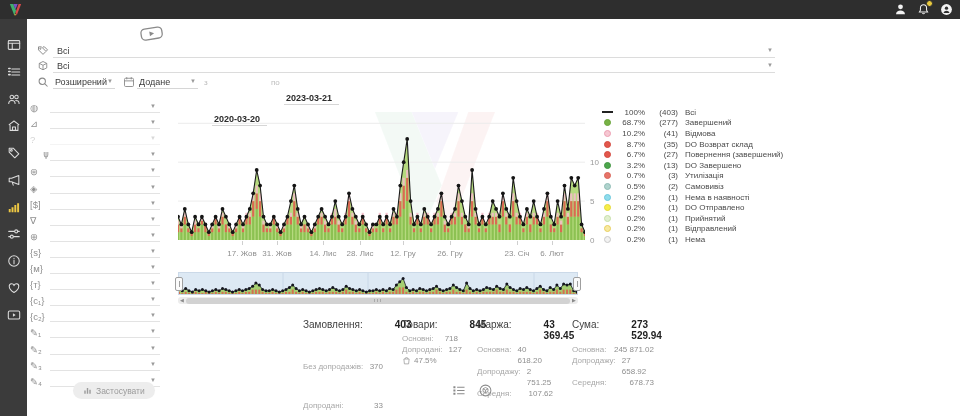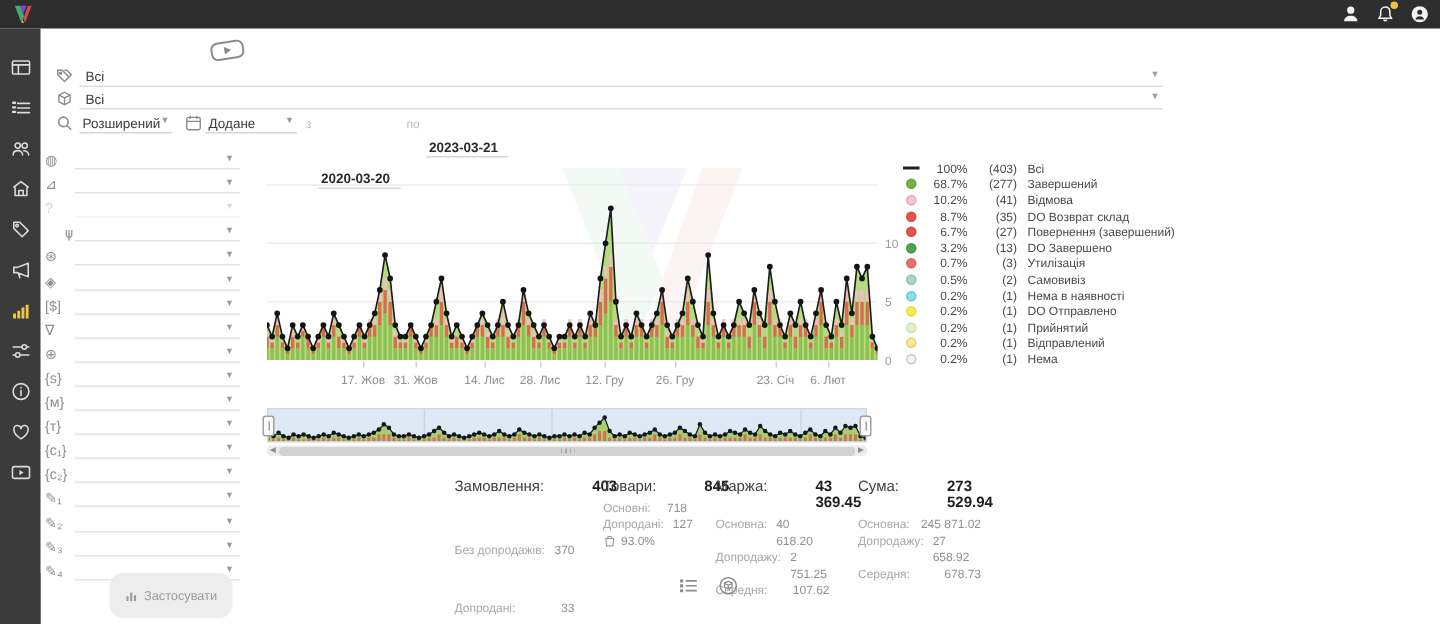--- a/index.html
+++ b/index.html
@@ -31,21 +31,21 @@
   .conj { position:absolute; font-size:8px; color:#bdbdbd; }
 
   
   .side-filters { position:absolute; left:30px; top:97px; width:130px; }
   .sf-row { display:flex; align-items:flex-end; height:16.1px; }
   .sf-row.disabled { opacity:.38; }
   .sf-icon { width:20px; font-size:9.5px; color:#8f8f8f; line-height:11px; }
   .sf-icon.rot { transform:rotate(180deg); display:inline-block; width:20px; }
   .sf-select { position:relative; flex:1; border-bottom:1px solid #e3e3e3; height:12px; cursor:pointer; }
   .sf-select .caret { right:4px; top:2px; }
-  .apply-btn { position:absolute; left:73px; top:382px; height:30px; border:none; border-radius:9px; background:#ededed; color:#9b9b9b; font-size:8.5px; font-family:"Liberation Sans",sans-serif; padding:0 10px; display:flex; align-items:center; gap:4px; cursor:pointer; }
+  .apply-btn { position:absolute; left:73px; top:382px; height:17px; border:none; border-radius:9px; background:#ededed; color:#9b9b9b; font-size:8.5px; font-family:"Liberation Sans",sans-serif; padding:0 10px; display:flex; align-items:center; gap:4px; cursor:pointer; }
 
   
   .watermark { position:absolute; left:310px; top:92px; width:250px; height:160px; opacity:.06; pointer-events:none; }
   .chart-plot { position:absolute; left:178px; top:100px; width:407px; height:140px; }
   .ylab { position:absolute; left:590px; width:20px; font-size:8px; color:#9a9a9a; }
   .xlab { position:absolute; top:249px; width:44px; text-align:center; font-size:8px; color:#8f8f8f; }
   .xtick { position:absolute; top:241px; width:1px; height:4px; background:#cfcfcf; }
 
   
   .legend { position:absolute; left:601px; top:107px; }
@@ -1244,21 +1244,21 @@
           <span>718</span>
         </div>
         <div class="stat-row">
           <span>Допродані:</span>
           <span>127</span>
         </div>
         <div class="stat-pct">
           <svg viewBox="0 0 12 12" width="9" height="9">
             <path d="M2.5 4h7l-.7 6.5H3.2zM4 4a2 2 0 014 0" fill="none" stroke="#9a9a9a" stroke-width="1"></path>
           </svg>
-          <span>93.0%</span>
+          <span>47.5%</span>
         </div>
       </div>
       <div class="stat-col" style="width: 76px;">
         <div class="stat-head">
           <span>Маржа:</span>
           <b>43 369.45</b>
         </div>
         <div class="stat-row">
           <span>Основна:</span>
           <span>40 618.20</span>

